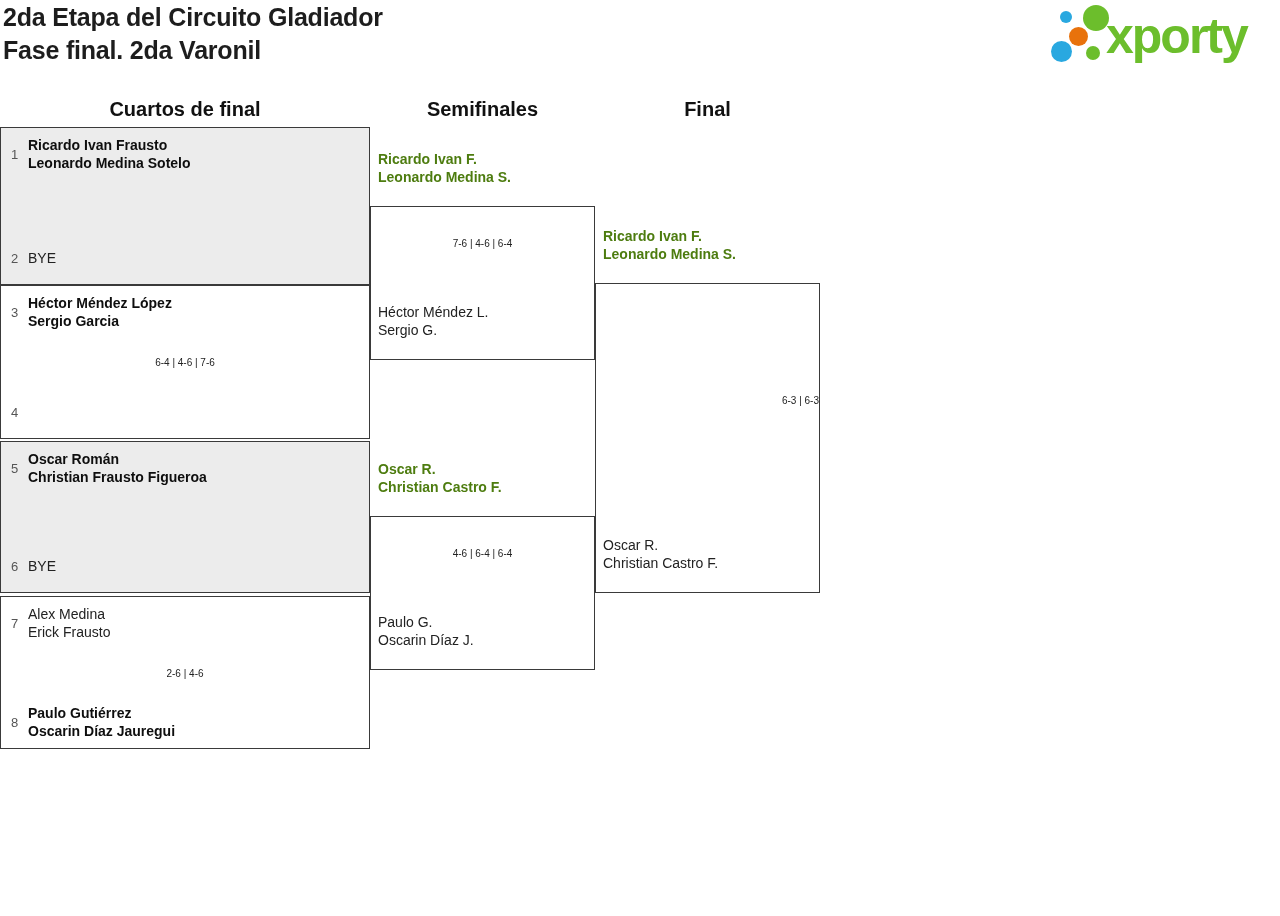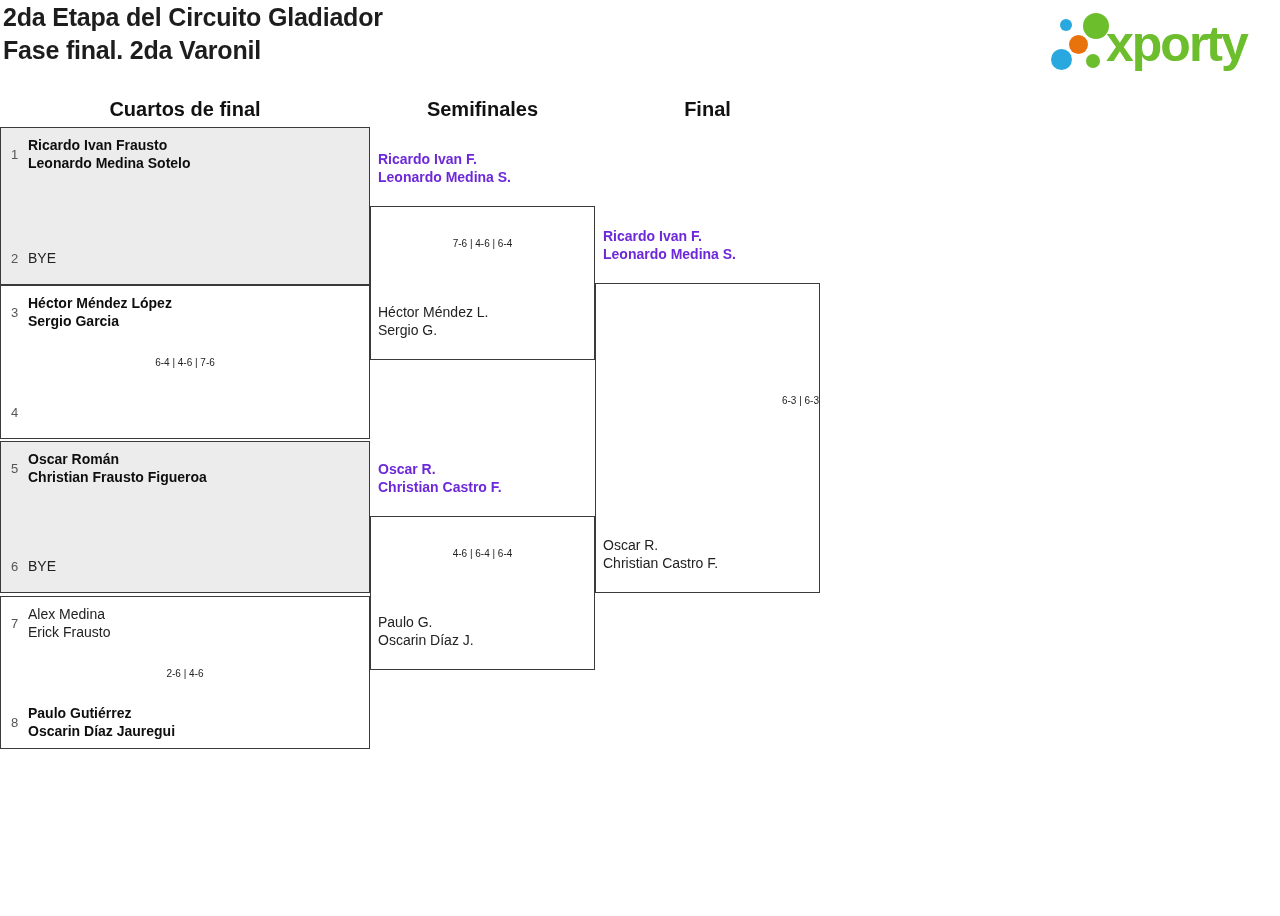--- a/index.html
+++ b/index.html
@@ -5,21 +5,21 @@
   html,body{margin:0;padding:0;}
   body{
     width:1280px;height:916px;background:#ffffff;position:relative;overflow:hidden;
     font-family:"Liberation Sans",sans-serif;color:#222;
   }
   .canvas{position:absolute;inset:0;padding-left:24px;}
 
   
   .title-block{position:absolute;left:3px;top:1px;font-size:25px;font-weight:600;
     line-height:33px;color:#1d1d1d;letter-spacing:-0.2px;}
-  .logo{position:absolute;left:1050px;top:8px;width:230px;height:74px;display:block;text-decoration:none;}
+  .logo{position:absolute;left:1050px;top:0;width:230px;height:74px;display:block;text-decoration:none;}
   .dot{position:absolute;border-radius:50%;}
   .d1{left:10px;top:11px;width:12px;height:12px;background:#29a8e0;}
   .d2{left:33px;top:5px;width:26px;height:26px;background:#6cbe2c;}
   .d3{left:19px;top:27px;width:19px;height:19px;background:#e8720c;}
   .d4{left:1px;top:41px;width:21px;height:21px;background:#29a8e0;}
   .d5{left:36px;top:46px;width:14px;height:14px;background:#6cbe2c;}
   .wordmark{position:absolute;left:56px;top:11px;font-size:50px;line-height:1;
     font-weight:700;letter-spacing:-2px;color:#6cbe2c;}
 
   
@@ -45,21 +45,21 @@
   
   .score{position:absolute;left:0;right:0;text-align:center;font-size:10px;color:#222;}
   .qf .score{top:50%;transform:translateY(-50%);}
   .sfbox .score{top:31px;}
   .finalbox .score{top:111px;text-align:right;}
 
   
   .pair-label{position:absolute;left:7px;font-size:14px;line-height:18px;color:#222;}
   .pair-label.above{bottom:calc(100% + 21px);}
   .pair-label.inside{bottom:20px;}
-  .pair-label.winner{font-weight:700;color:#6d28d9;}
+  .pair-label.winner{font-weight:700;color:#4d7c0f;}
   .nl{display:block;white-space:nowrap;}
 </style>
 </head>
 <body>
 
 <div class="canvas">
 
   <div class="title-block">
     <div>2da Etapa del Circuito Gladiador</div>
     <div>Fase final. 2da Varonil</div>

